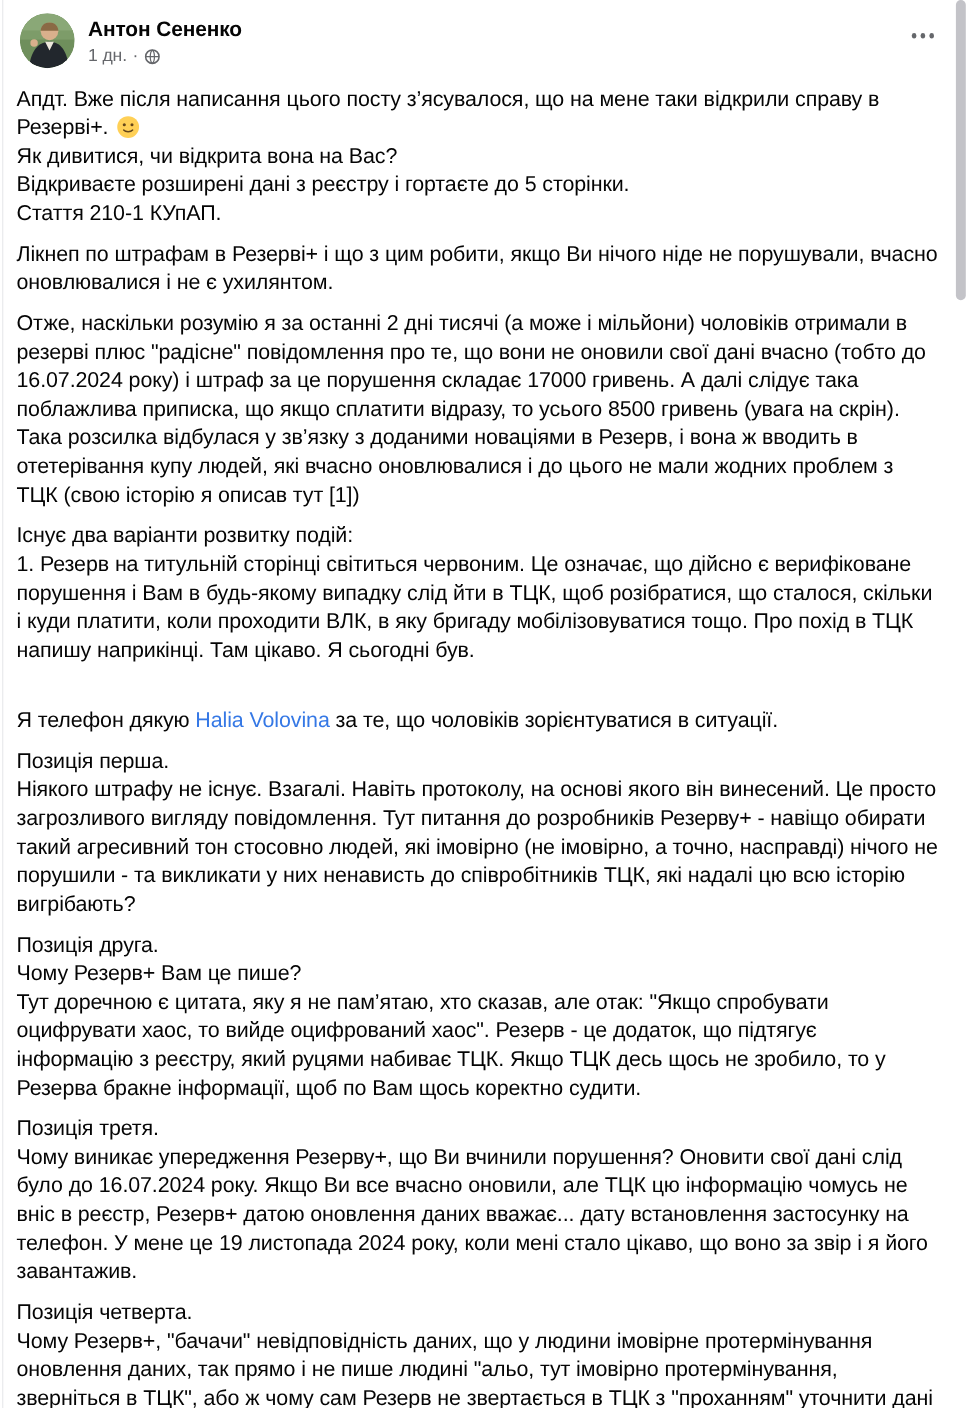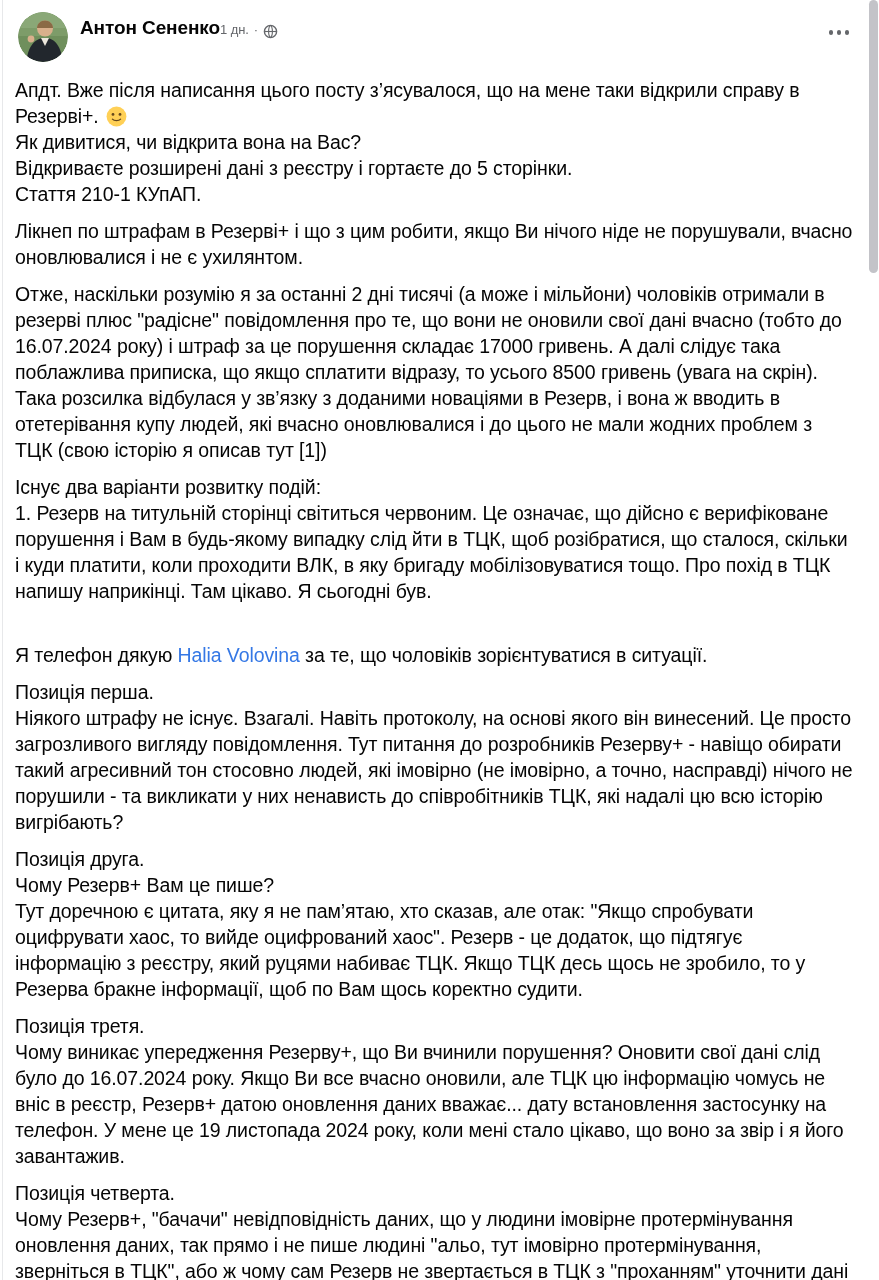--- a/index.html
+++ b/index.html
@@ -19,28 +19,28 @@
     background: var(--color-scrollbar, #c3c3c8); border-radius: 6px;
   }
   .post-header {
     display: flex; align-items: flex-start; gap: 12px;
     padding: 12px 24px 0 18px;
   }
   .avatar {
     width: 50px; height: 50px; border-radius: 50%; overflow: hidden;
     flex: 0 0 auto; cursor: pointer;
   }
-  .header-text { display: flex; padding-top: 5px; }
+  .header-text { display: flex; flex-direction: column; padding-top: 5px; }
   .author-name {
     font-size: 19px; font-weight: 700; color: var(--color-text, #050505);
     line-height: 22px; cursor: pointer;
   }
   .post-meta {
-    display: flex; align-items: flex-end; gap: 5px; margin-top: 3px;
-    font-size: 13px; color: var(--color-meta, #65676b); line-height: 18px;
+    display: flex; align-items: center; gap: 5px; margin-top: 3px;
+    font-size: 16px; color: var(--color-meta, #65676b); line-height: 18px;
   }
   .post-meta .timestamp { cursor: pointer; }
   .globe-icon { display: inline-flex; margin-top: 1px; }
   .more-button {
     margin-left: auto; margin-top: 10px; margin-right: 0;
     background: none; border: none; cursor: pointer;
     display: flex; gap: 3.5px; padding: 8px 6px; align-items: center;
   }
   .more-button .dot {
     width: 4.5px; height: 4.5px; border-radius: 50%;

